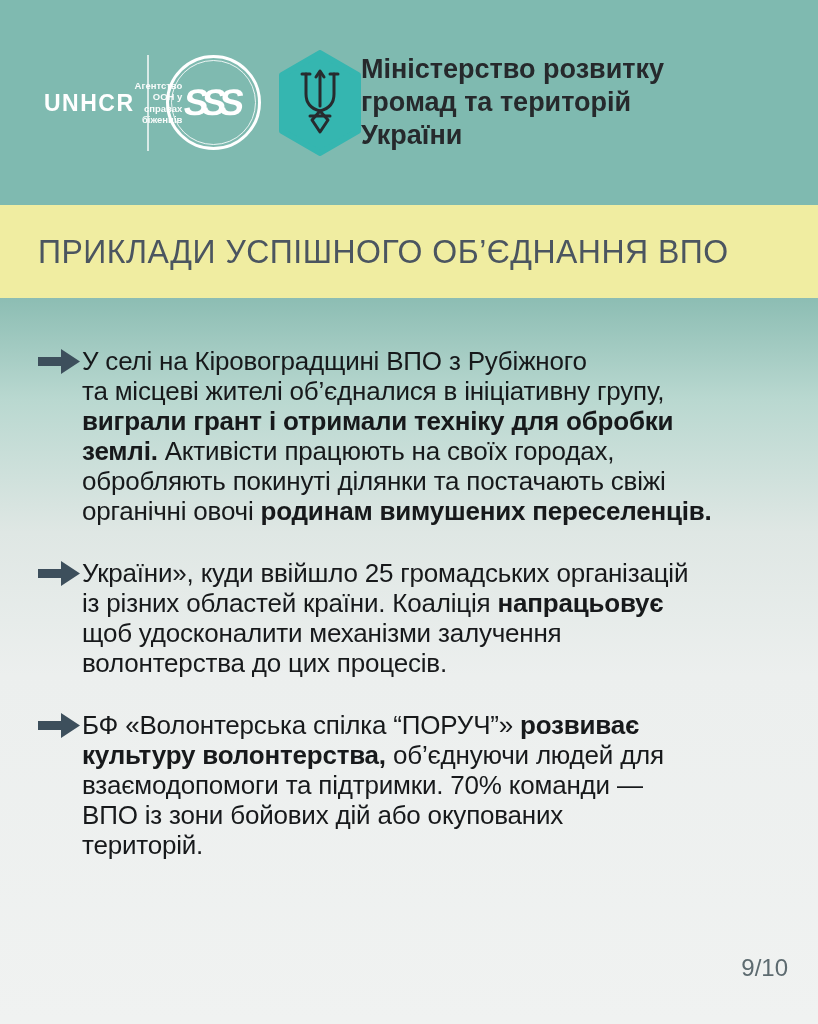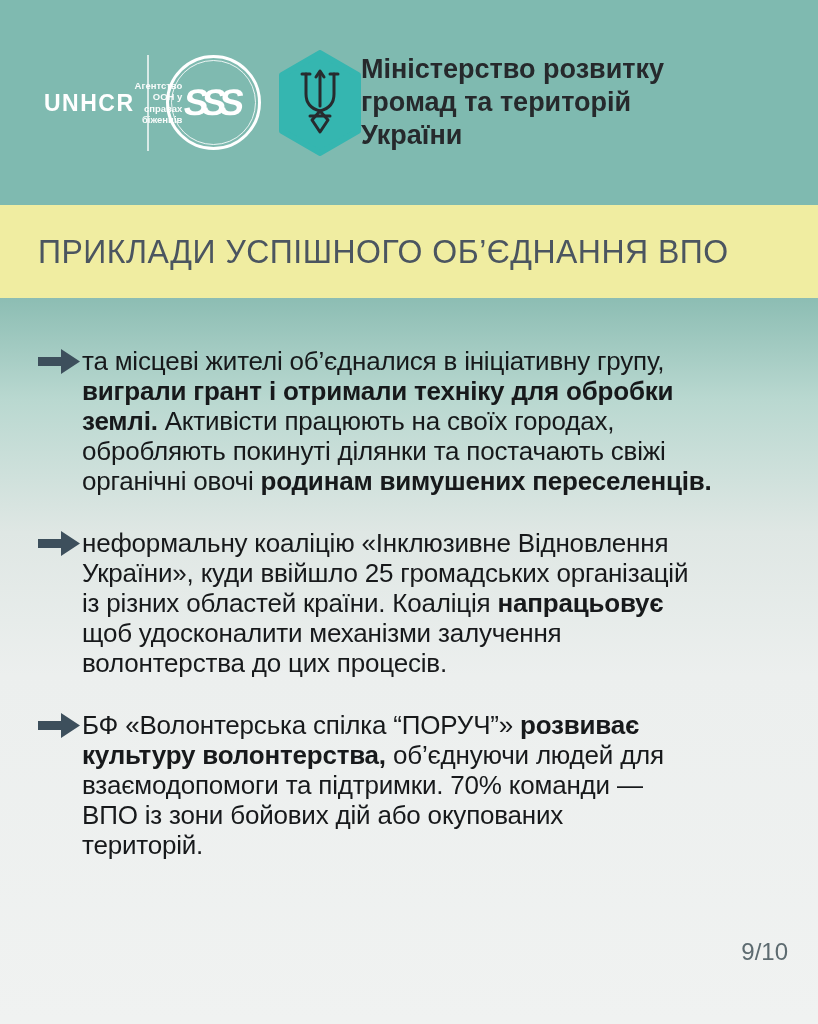--- a/index.html
+++ b/index.html
@@ -72,21 +72,21 @@
   .bullet + .bullet{margin-top:32px;}
   .arrow-col{width:44px;flex:0 0 44px;padding-top:3px;}
   .btext{
     font-size:26px;line-height:30px;color:#17191b;
     letter-spacing:-.2px;
   }
   .btext .line{white-space:nowrap;}
   .btext .b{font-weight:700;}
 
   .page-num{
-    position:absolute;right:30px;bottom:58px;
+    position:absolute;right:30px;bottom:42px;
     font-size:24px;color:#5d6b70;
   }
 </style>
 </head>
 <body>
 
 <div class="page">
 
   <div class="header">
 
@@ -149,36 +149,36 @@
 
   <div class="body">
 
     <div class="bullet">
       <div class="arrow-col">
         <svg width="42" height="25" viewBox="0 0 42 25">
             <path fill="#3d4f5c" d="M0 8 H23 V0 L42 12.5 L23 25 V17 H0 Z"></path>
           </svg>
       </div>
       <div class="btext">
+          <div class="line"><span>У селі на Кіровоградщині ВПО з Рубіжного</span></div>
           <div class="line"><span>та місцеві жителі об’єдналися в ініціативну групу,</span></div>
           <div class="line"><span class="b">виграли грант і отримали техніку для обробки</span></div>
           <div class="line"><span class="b">землі.</span><span> Активісти працюють на своїх городах,</span></div>
           <div class="line"><span>обробляють покинуті ділянки та постачають свіжі</span></div>
           <div class="line"><span>органічні овочі </span><span class="b">родинам вимушених переселенців.</span></div>
         </div>
     </div>
 
     <div class="bullet">
       <div class="arrow-col">
         <svg width="42" height="25" viewBox="0 0 42 25">
             <path fill="#3d4f5c" d="M0 8 H23 V0 L42 12.5 L23 25 V17 H0 Z"></path>
           </svg>
       </div>
       <div class="btext">
-          <div class="line"><span>неформальну коаліцію «Інклюзивне Відновлення</span></div>
           <div class="line"><span>України», куди ввійшло 25 громадських організацій</span></div>
           <div class="line"><span>із різних областей країни. Коаліція </span><span class="b">напрацьовує</span></div>
           <div class="line"><span>щоб удосконалити механізми залучення</span></div>
           <div class="line"><span>волонтерства  до цих процесів.</span></div>
         </div>
     </div>
 
     <div class="bullet">
       <div class="arrow-col">
         <svg width="42" height="25" viewBox="0 0 42 25">

